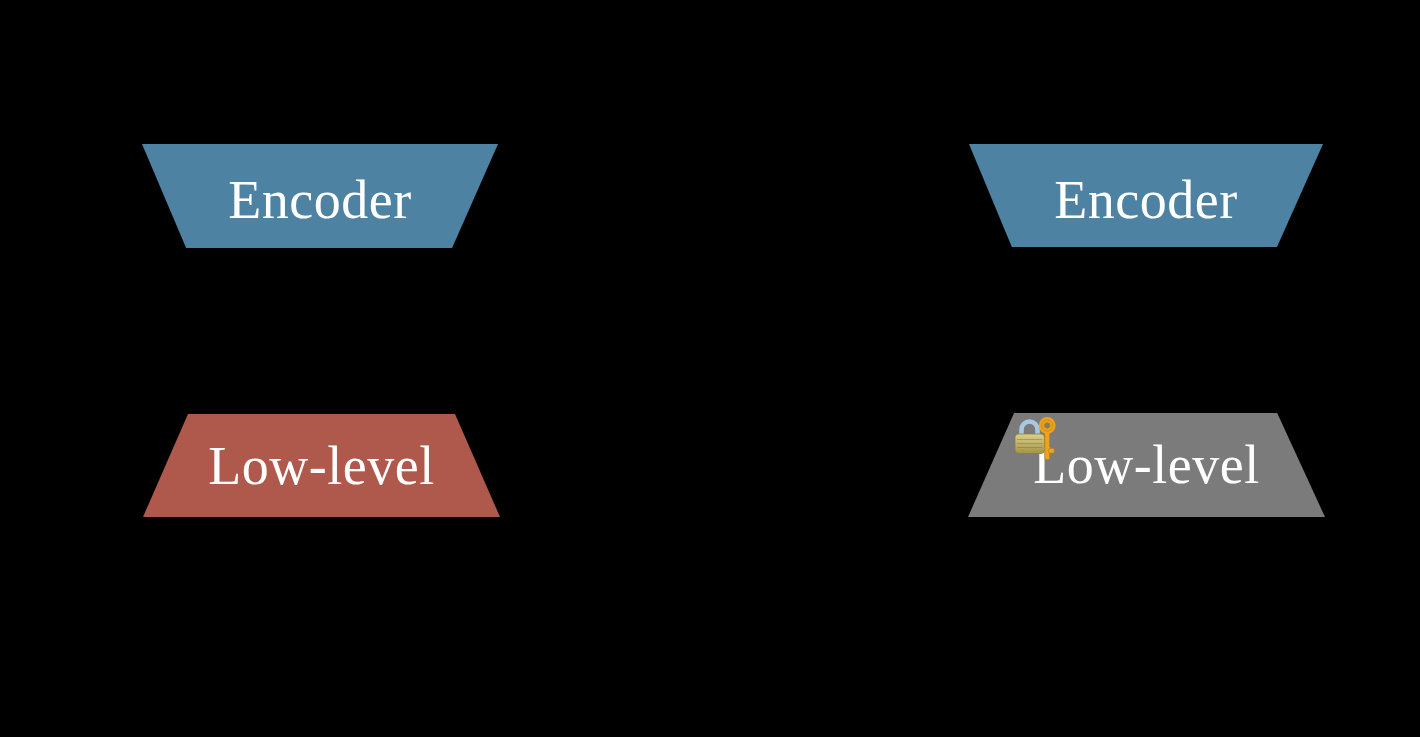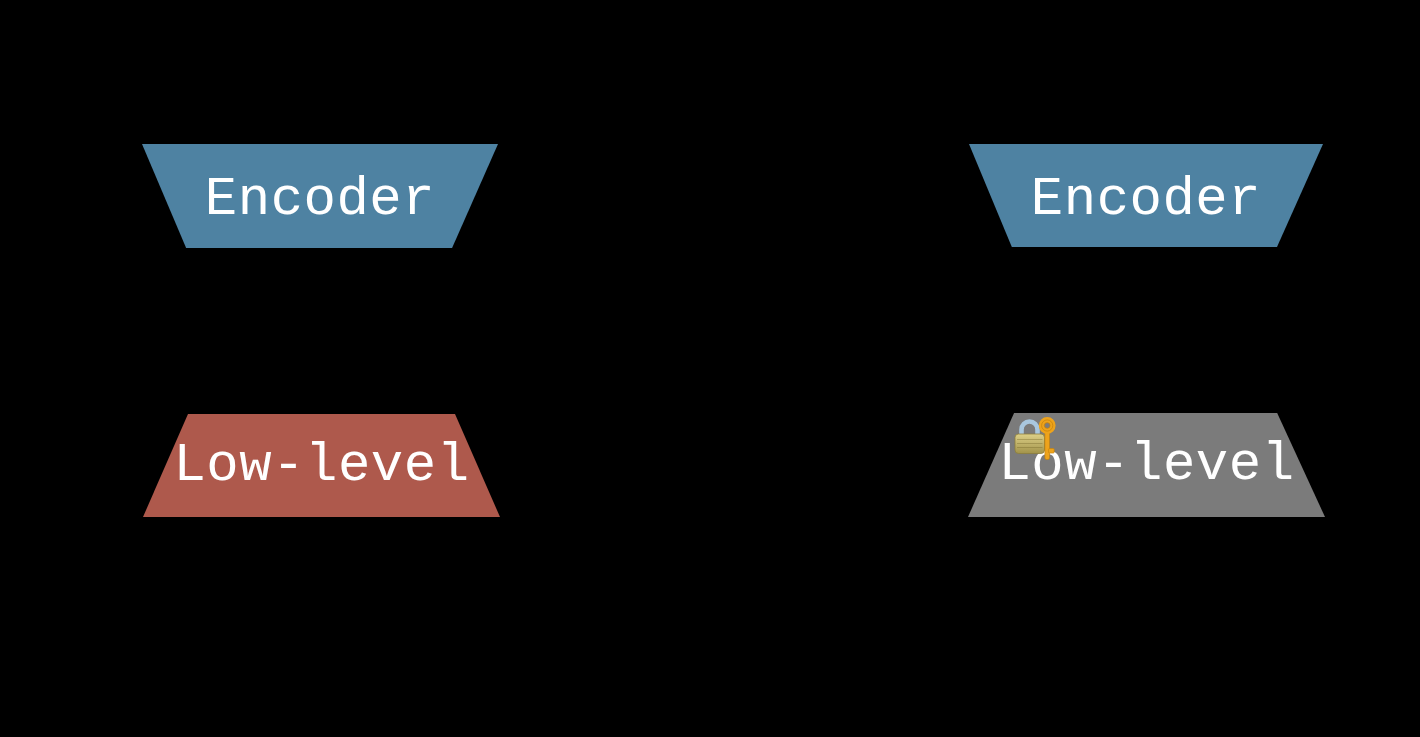--- a/index.html
+++ b/index.html
@@ -6,21 +6,21 @@
     margin: 0;
     padding: 0;
     background: #000000;
   }
   .canvas {
     position: relative;
     width: 1420px;
     height: 737px;
     background: #000000;
     overflow: hidden;
-    font-family: Liberation Mono, monospace;
+    font-family: Liberation Serif, serif;
   }
   .node {
     position: absolute;
     display: flex;
     align-items: center;
     justify-content: center;
     background: var(--node-color, #555);
     color: #ffffff;
   }
   .node .node-label {

